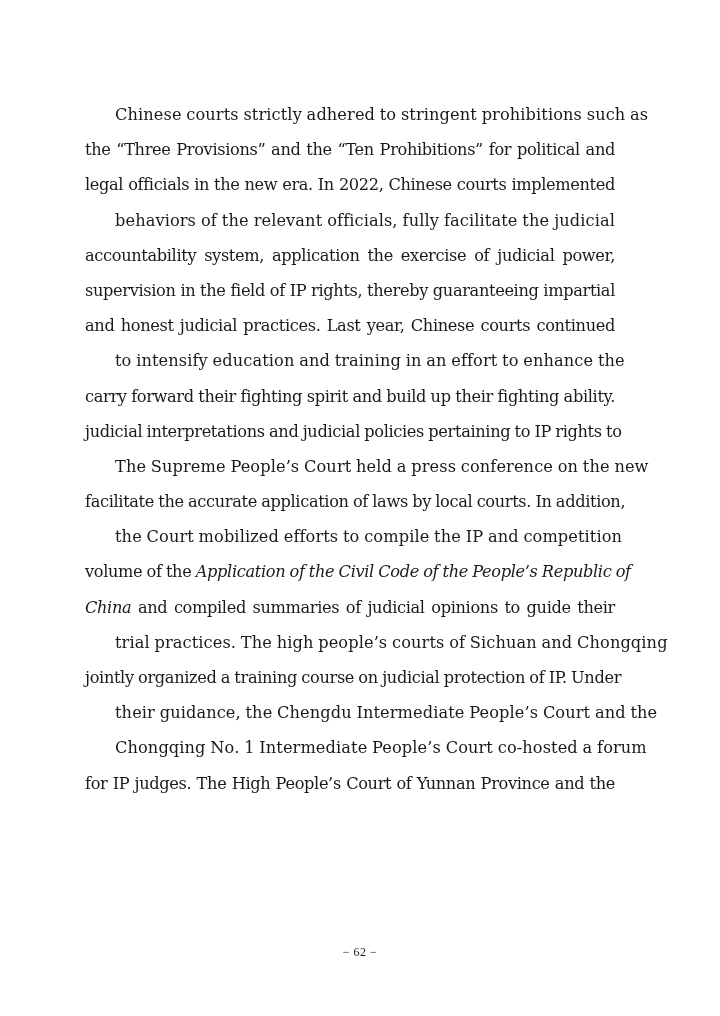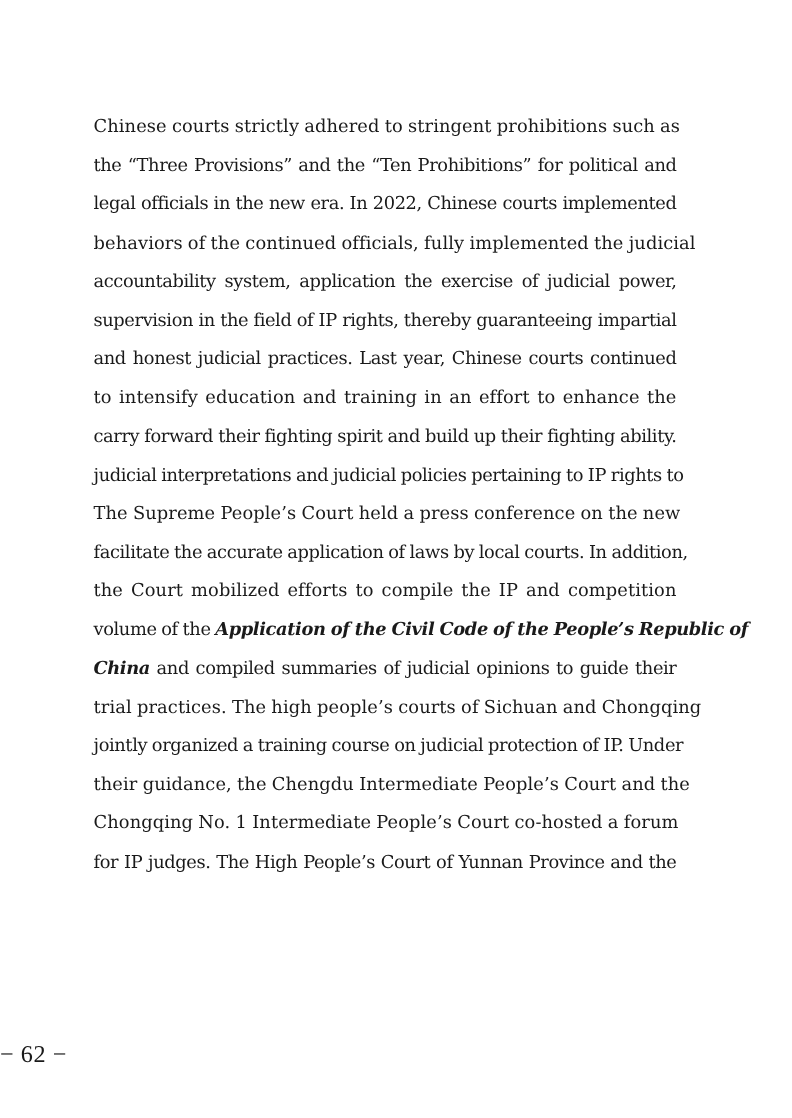--- a/index.html
+++ b/index.html
@@ -33,46 +33,46 @@
     line-height: 35.2px;
     font-size: 16.2px;
     white-space: nowrap;
     text-align: justify;
     text-align-last: justify;
     letter-spacing: -0.35px;
     word-spacing: -0.5px;
   }
   .line.loose {
     letter-spacing: 0.1px;
+    margin-left: 30px;
   }
   .line .it {
     font-style: italic;
-    font-weight: bold;
   }
   .page-number {
     position: absolute;
     top: 945px;
     left: 0;
     width: 720px;
-    text-align: left;
+    text-align: center;
     font-family: "Liberation Serif", "DejaVu Serif", serif;
-    font-size: 22px;
+    font-size: 12px;
     color: #1a1a1a;
     letter-spacing: 0.5px;
   }
 </style>
 </head>
 <body>
 
 <div class="page">
   <div class="body-text" id="body-text">
       <span class="line loose"><span>Chinese courts strictly adhered to stringent prohibitions such as</span></span>
       <span class="line"><span>the “Three Provisions” and the “Ten Prohibitions” for political and</span></span>
       <span class="line"><span>legal officials in the new era. In 2022, Chinese courts implemented</span></span>
-      <span class="line loose"><span>behaviors of the continued officials, fully implemented the judicial</span></span>
+      <span class="line loose"><span>behaviors of the relevant officials, fully facilitate the judicial</span></span>
       <span class="line"><span>accountability system, application the exercise of judicial power,</span></span>
       <span class="line"><span>supervision in the field of IP rights, thereby guaranteeing impartial</span></span>
       <span class="line"><span>and honest judicial practices. Last year, Chinese courts continued</span></span>
       <span class="line loose"><span>to intensify education and training in an effort to enhance the</span></span>
       <span class="line"><span>carry forward their fighting spirit and build up their fighting ability.</span></span>
       <span class="line"><span>judicial interpretations and judicial policies pertaining to IP rights to</span></span>
       <span class="line loose"><span>The Supreme People’s Court held a press conference on the new</span></span>
       <span class="line"><span>facilitate the accurate application of laws by local courts. In addition,</span></span>
       <span class="line loose"><span>the Court mobilized efforts to compile the IP and competition</span></span>
       <span class="line"><span>volume of the </span><span class="it">Application of the Civil Code of the People’s Republic of</span></span>

